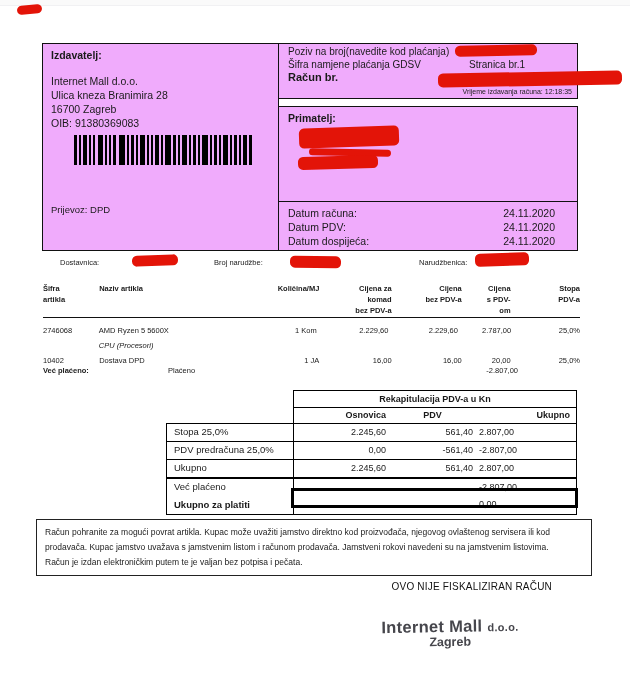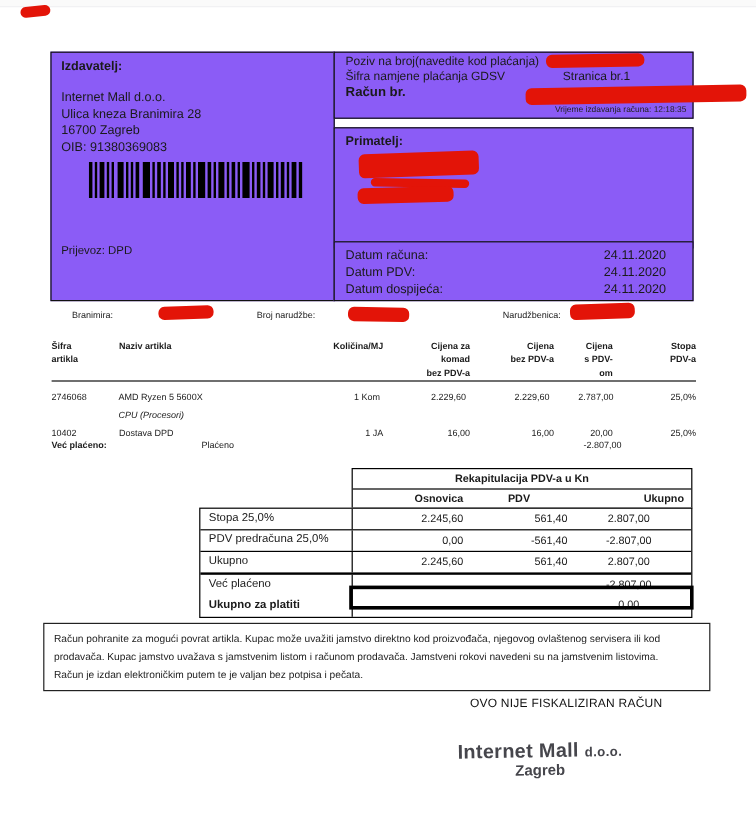--- a/index.html
+++ b/index.html
@@ -1,19 +1,19 @@
 <!DOCTYPE html>
 <html><head>
 <meta charset="utf-8">
 <style>
   html,body{margin:0;padding:0;}
   body{background:#fff;font-family:"Liberation Sans","DejaVu Sans",sans-serif;color:#1a1a1a;}
   .page{position:relative;width:630px;height:690px;background:#fff;overflow:hidden;}
   .topbar{position:absolute;left:0;top:0;width:630px;height:5px;background:#fafafa;border-bottom:1px solid #f1f1f3;}
-  .box{position:absolute;border:1.5px solid #111;box-sizing:border-box;background:#8b5cf6;}
+  .box{position:absolute;border:1.5px solid #111;box-sizing:border-box;background:#f0abfc;}
   .abs{position:absolute;}
   .b{font-weight:bold;}
   .t10{font-size:10.5px;line-height:14px;}
   .t9{font-size:9.5px;}
   .small{font-size:7.5px;}
   .tiny{font-size:7px;color:#222;}
   .red{background:#e31408;border-radius:5px;}
   
   .itable{position:absolute;left:43px;top:283px;width:537px;font-size:7.5px;}
   .irow{display:flex;width:537px;gap:24px;}
@@ -34,21 +34,21 @@
   .rc1{width:98px;text-align:right;padding-right:6px;box-sizing:border-box;}
   .rc2{width:87px;text-align:center;padding-right:6px;box-sizing:border-box;}
   .rc3{width:97px;text-align:right;padding-right:6px;box-sizing:border-box;}
   .recap-body{position:absolute;left:166px;top:423px;width:411px;border:1px solid #000;box-sizing:border-box;background:#fff;}
   .rrow{display:flex;height:17px;line-height:16px;}
   .rrow.sep{border-top:1px solid #000;}
   .rrow.heavy{border-top:2px solid #000;height:16px;}
   .rlabel{width:127px;box-sizing:border-box;border-right:1px solid #000;padding-left:7px;font-size:9.5px;}
   .rv1{width:98px;text-align:right;padding-right:6px;box-sizing:border-box;font-size:9px;}
   .rv2{width:87px;text-align:right;padding-right:6px;box-sizing:border-box;font-size:9px;}
-  .rv3{width:96px;text-align:center;padding-right:6px;box-sizing:border-box;font-size:9px;}
+  .rv3{width:96px;text-align:left;padding-right:6px;box-sizing:border-box;font-size:9px;}
   .thickbox{position:absolute;left:291px;top:488px;width:287px;height:20px;border:3px solid #000;box-sizing:border-box;background:transparent;pointer-events:none;}
   .footerbox{position:absolute;left:36px;top:519px;width:556px;border:1px solid #222;box-sizing:border-box;padding:5px 8px;font-size:8.5px;line-height:15px;white-space:nowrap;color:#1c1c1c;}
   .logo{position:absolute;left:330px;top:617px;width:240px;text-align:center;color:#46464c;transform:rotate(-1deg);}
   .logo .l1{font-size:16.5px;font-weight:bold;letter-spacing:0.3px;}
   .logo .l1 .suf{font-size:11px;font-weight:bold;}
   .logo .l2{font-size:12.5px;font-weight:bold;margin-top:-1px;}
 </style>
 </head>
 <body>
 
@@ -125,21 +125,21 @@
 
   <div class="box" style="left:278px;top:201px;width:300px;height:50px;">
     <div class="abs t10" style="left:9px;top:4px;">Datum računa:</div>
     <div class="abs t10" style="right:22px;top:4px;">24.11.2020</div>
     <div class="abs t10" style="left:9px;top:18px;">Datum PDV:</div>
     <div class="abs t10" style="right:22px;top:18px;">24.11.2020</div>
     <div class="abs t10" style="left:9px;top:32px;">Datum dospijeća:</div>
     <div class="abs t10" style="right:22px;top:32px;">24.11.2020</div>
   </div>
 
-  <div class="abs small" style="left:60px;top:258px;">Branimira:</div>
+  <div class="abs small" style="left:60px;top:258px;">Dostavnica:</div>
   <div class="red abs" style="left:132px;top:255px;width:46px;height:11px;transform:rotate(-2deg);"></div>
   <div class="abs small" style="left:214px;top:258px;">Broj narudžbe:</div>
   <div class="red abs" style="left:290px;top:256px;width:51px;height:12px;transform:rotate(1deg);"></div>
   <div class="abs small" style="left:419px;top:258px;">Narudžbenica:</div>
   <div class="red abs" style="left:475px;top:253px;width:54px;height:13px;transform:rotate(-2deg);"></div>
 
   <div class="itable">
     <div class="ihead">
       <div class="irow">
         <div class="c1">

